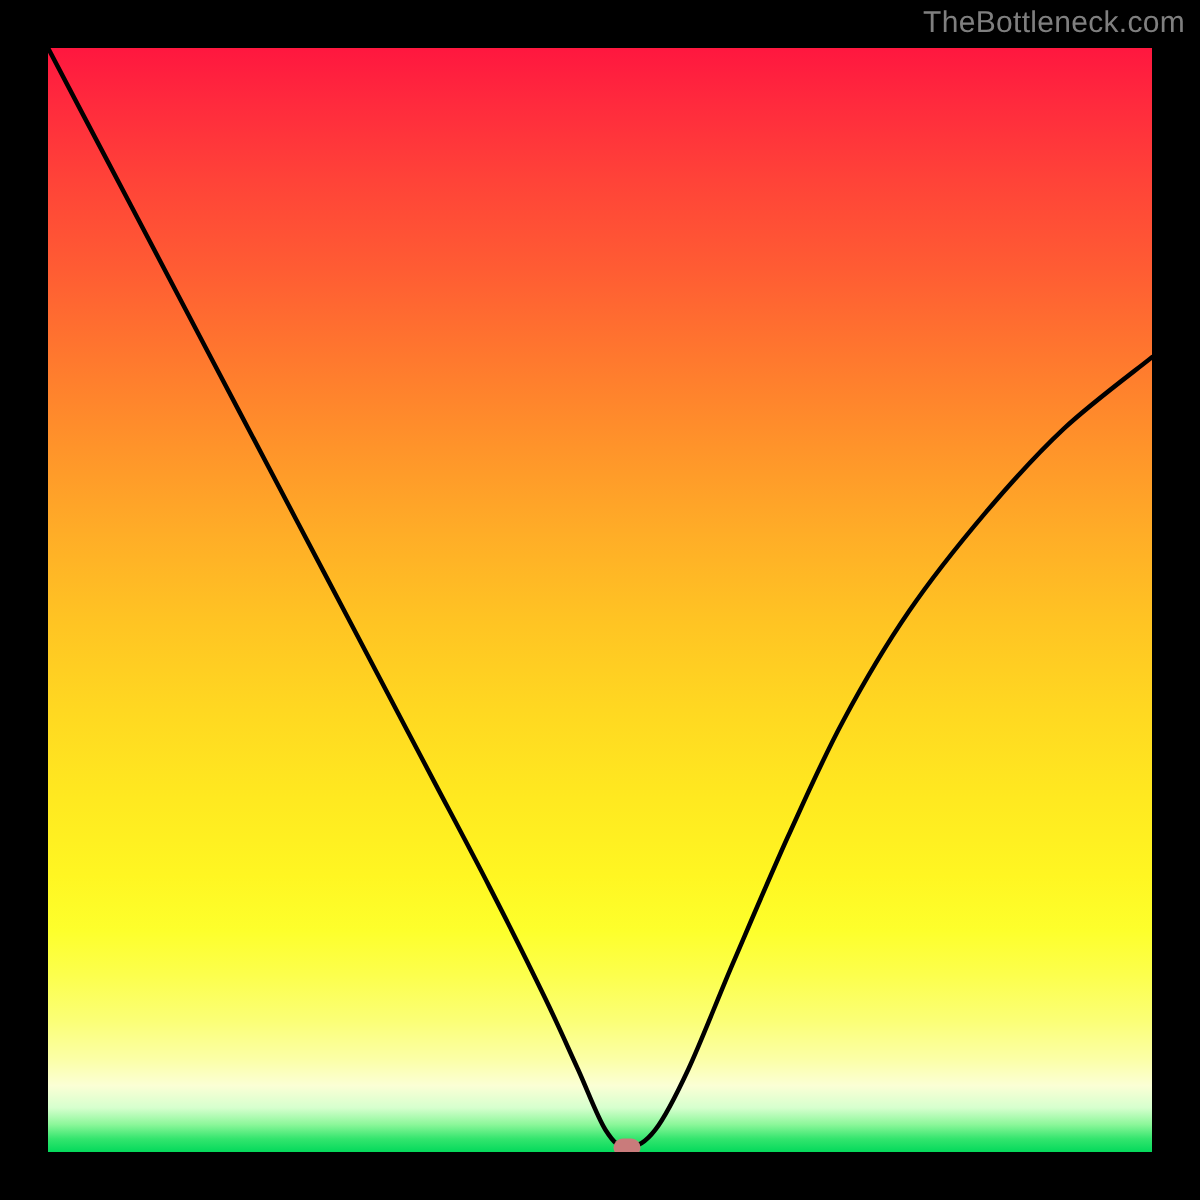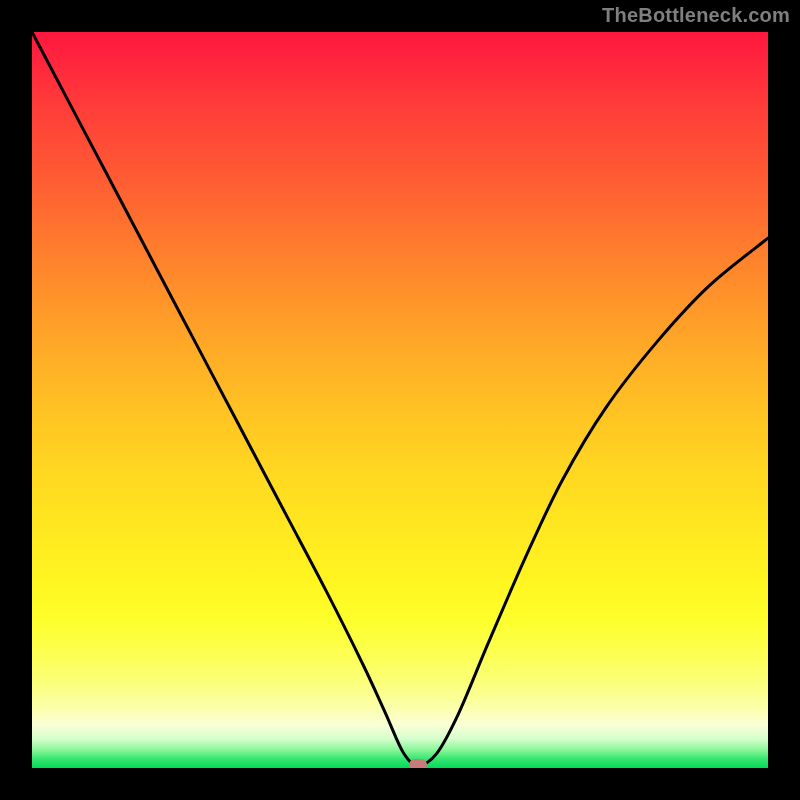--- a/index.html
+++ b/index.html
@@ -71,21 +71,21 @@
     border-radius: 6px;
     background: #c97b7b;
     transform: translate(-50%, -50%);
   }
   .watermark {
     position: absolute;
     top: 4px;
     right: 10px;
     color: #7f7f7f;
     font-size: 20px;
-    font-weight: 700;
+    font-weight: 400;
     letter-spacing: 0.2px;
     white-space: nowrap;
   }
 </style>
 </head>
 <body>
 
 <div class="frame">
   <div class="plot-area">
     <div class="gradient"></div>

